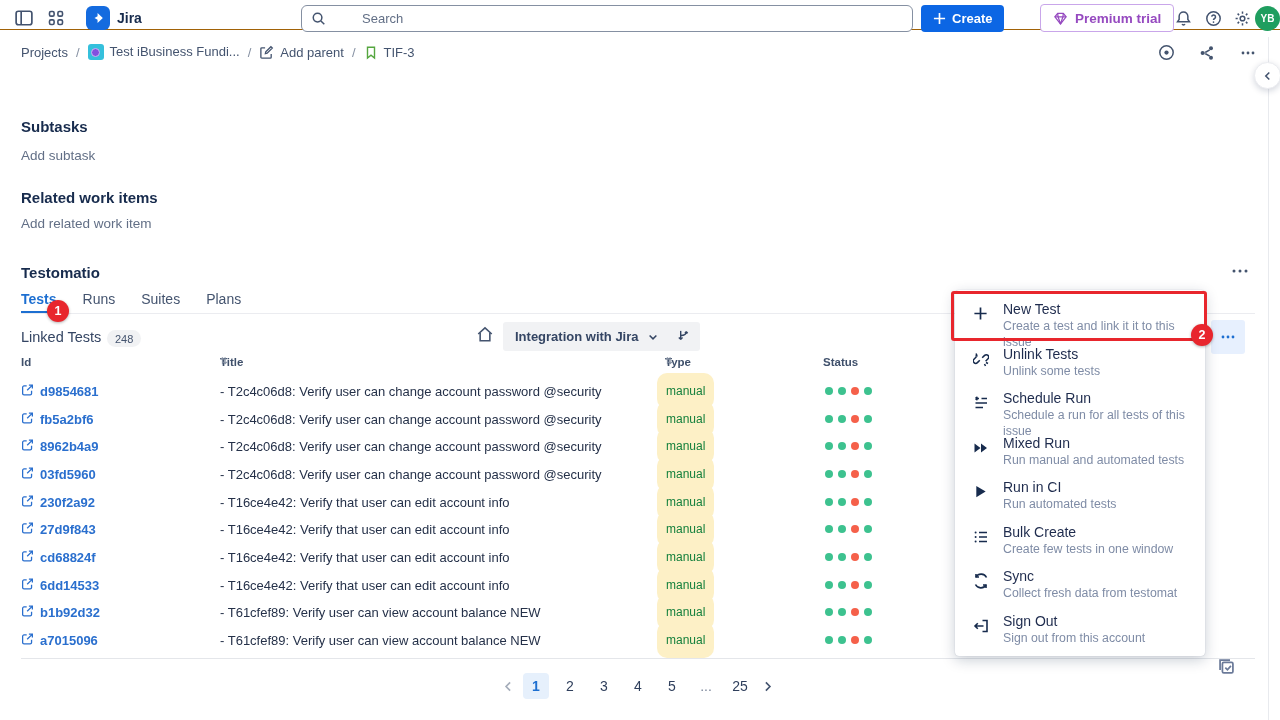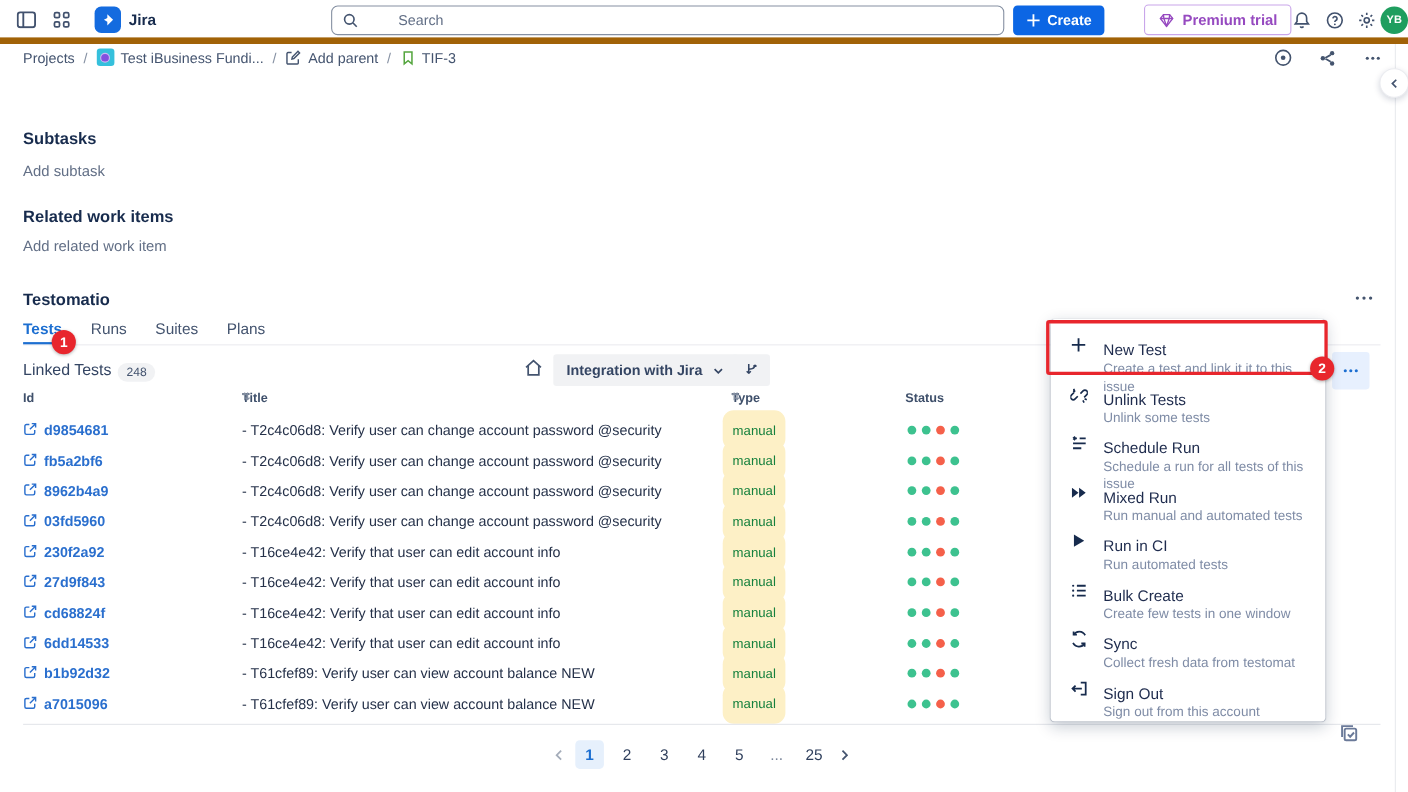--- a/index.html
+++ b/index.html
@@ -1,22 +1,22 @@
 <!DOCTYPE html>
 <html><head>
 <meta charset="utf-8">
 <style>
   * { margin:0; padding:0; box-sizing:border-box; }
   html,body { width:1280px; height:720px; background:#fff; overflow:hidden;
     font-family:"Liberation Sans", sans-serif; color:#172b4d; position:relative; }
   svg { display:block; }
 
   
-  .topbar { position:absolute; left:0; top:0; width:1280px; height:40px;
-    background:#fff; border-bottom:6px solid #a16207; z-index:30; }
+  .topbar { position:absolute; left:0; top:0; width:1280px; height:30px;
+    background:#fff; border-bottom:1px solid #a16207; z-index:30; }
   .icon-btn { position:absolute; display:flex; align-items:center; justify-content:center;
     color:#42526e; cursor:pointer; }
   .jira-logo { position:absolute; left:86px; top:6px; width:24px; height:24px;
     background:#146bdf; border-radius:6px; display:flex; align-items:center; justify-content:center; }
   .jira-name { position:absolute; left:117px; top:10px; font-size:14px; font-weight:bold; }
   .search-wrap { position:absolute; left:301px; top:5px; width:612px; height:27px;
     border:1px solid #8590a2; border-radius:6px; display:flex; align-items:center; padding:0 9px; gap:7px; background:#fff; }
   .search-wrap input { border:none; outline:none; flex:1; font-size:13px; color:#172b4d;
     font-family:"Liberation Sans", sans-serif; background:transparent;margin-left:29px; }
   .search-wrap input::placeholder { color:#626f86; }
@@ -27,21 +27,21 @@
     background:#fff; border:1px solid #c9a6ea; border-radius:4px; color:#964ac0;
     font-size:13.5px; font-weight:bold; display:flex; align-items:center; gap:7px; cursor:pointer;
     font-family:"Liberation Sans", sans-serif; }
   .avatar { position:absolute; left:1255px; top:6px; width:25px; height:25px; border-radius:50%;
     background:#1f9e5f; color:#fff; font-size:10px; font-weight:bold;
     display:flex; align-items:center; justify-content:center; cursor:pointer; }
 
   
   .crumbs { position:absolute; left:21px; top:40px; height:24px; display:flex; align-items:center;
     gap:8px; font-size:13px; color:#44546f; z-index:5; }
-  .crumb { display:flex; align-items:center; gap:6px; cursor:pointer; }
+  .crumb { display:flex; align-items:flex-start; gap:6px; cursor:pointer; }
   .crumb-sep { color:#8590a2; }
   .proj-avatar { width:16px; height:16px; border-radius:3px; background:#35c0dc;
     display:flex; align-items:center; justify-content:center; }
   .proj-avatar i { width:9px; height:9px; border-radius:50%; background:#8250df;
     border:1.5px solid #cdb6f2; display:block; }
   .crumb-actions { position:absolute; top:40px; display:flex; gap:8px; z-index:5; }
   .sq-btn { width:28px; height:25px; border-radius:3px; display:flex; align-items:center;
     justify-content:center; color:#44546e; cursor:pointer; background:#fff; }
 
   
@@ -104,21 +104,21 @@
   .page { min-width:26px; height:26px; display:flex; align-items:center; justify-content:center;
     border-radius:4px; cursor:pointer; }
   .page.active { background:#e6f0fc; color:#1d6fd1; font-weight:bold; }
   .page-chev { color:#44546f; cursor:pointer; display:flex; align-items:center; }
   .page-chev.disabled { color:#a5adba; }
   .page-ellipsis { color:#7a869a; }
 
   
   .menu { position:absolute; left:955px; top:290px; width:250px; background:#fff; border-radius:4px;
     box-shadow:0 4px 14px rgba(9,30,66,.22), 0 0 1px rgba(9,30,66,.3); padding:5px 0; z-index:40; }
-  .menu-item { position:relative; height:44.5px; padding:14px 14px 0 48px; cursor:pointer; }
+  .menu-item { position:relative; height:44.5px; padding:5px 14px 0 48px; cursor:pointer; }
   .menu-item .mi-icon { position:absolute; left:18px; top:11px; color:#172b4d; }
   .mi-title { font-size:14px; color:#1e2b4d; line-height:18px; }
   .mi-sub { font-size:12.3px; color:#7f8ca6; line-height:16px; }
 
   .red-rect { position:absolute; left:951px; top:291px; width:256px; height:50px;
     border:3px solid #e8262d; border-radius:3px; z-index:50; pointer-events:none; }
 
   .bulk-select-icon { position:absolute; left:1216px; top:656px; color:#6b7a99; cursor:pointer; }
 </style>
 </head>

